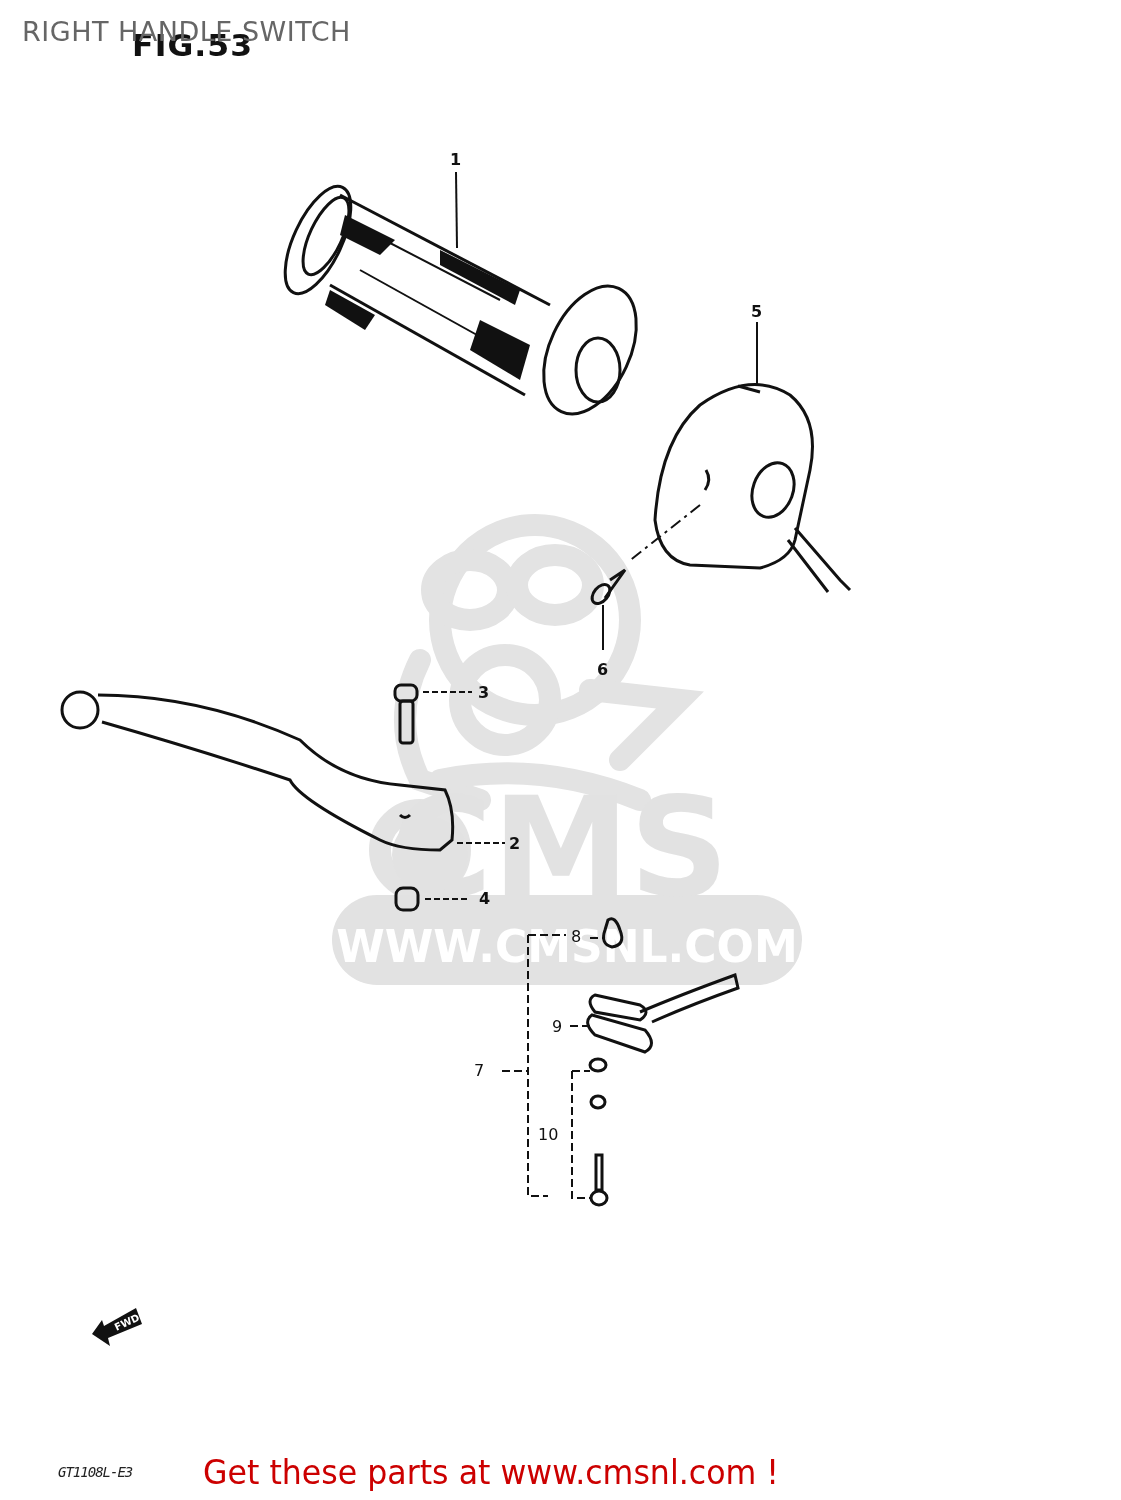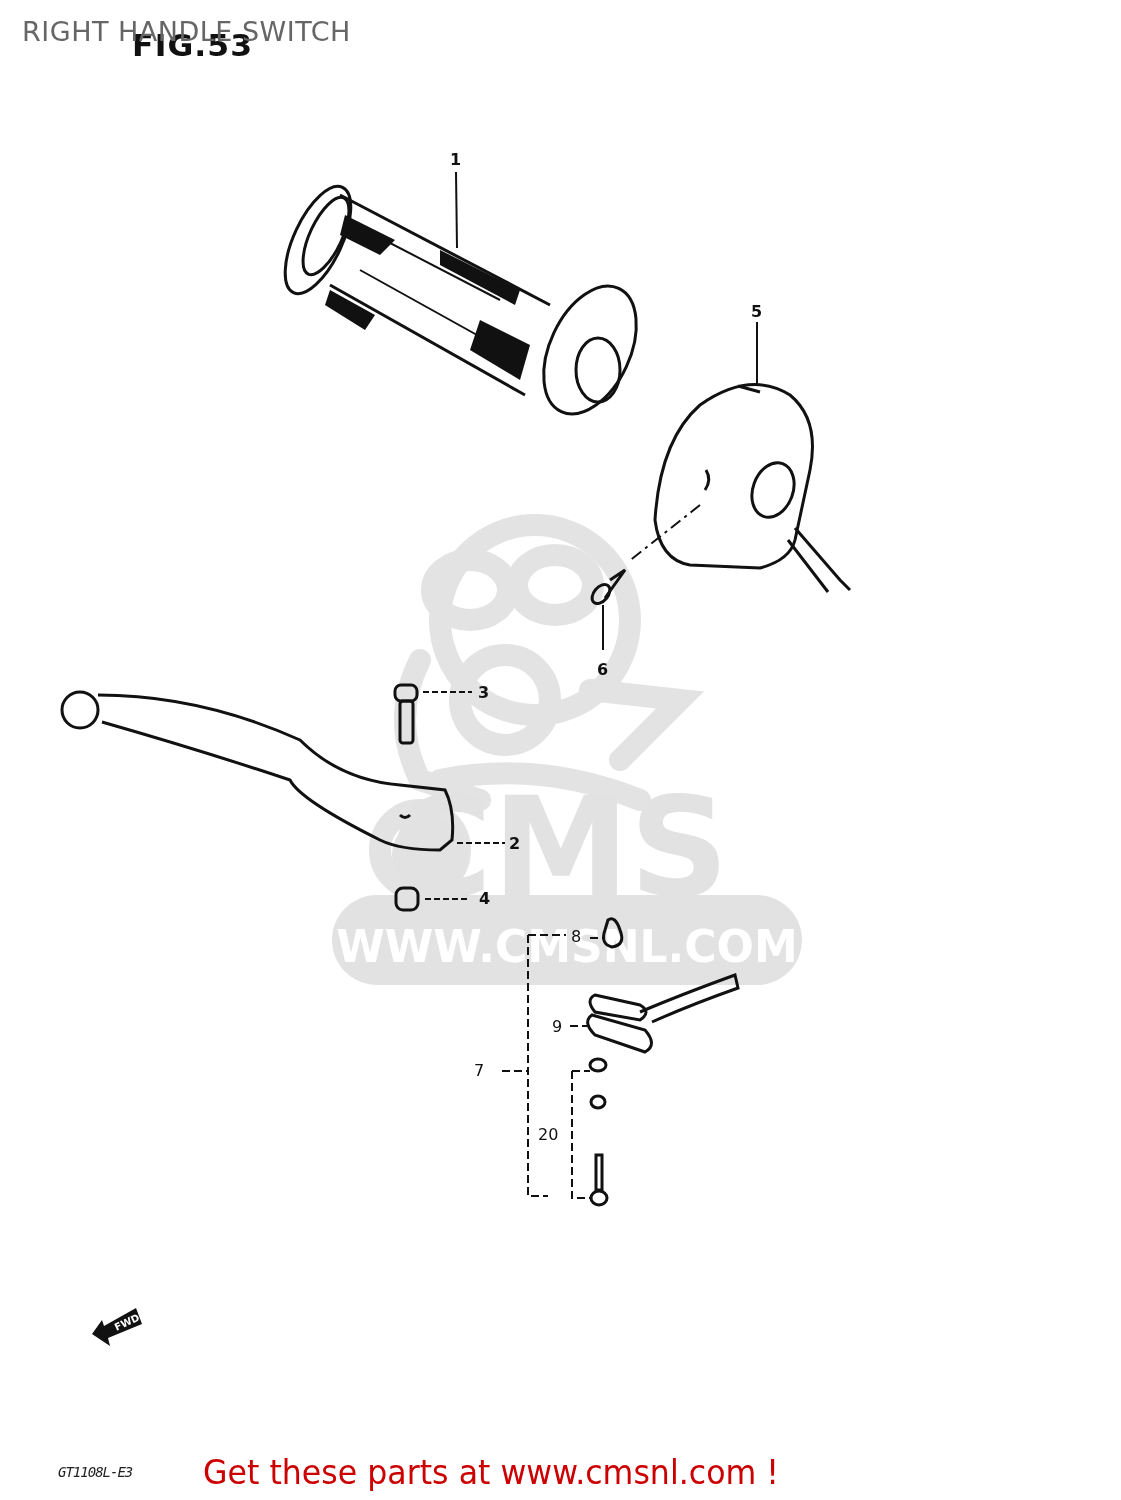--- a/index.html
+++ b/index.html
@@ -113,21 +113,21 @@
 
 <div class="callout" style="left:450px;top:150px;">1</div>
 <div class="callout" style="left:751px;top:302px;">5</div>
 <div class="callout" style="left:597px;top:660px;">6</div>
 <div class="callout" style="left:478px;top:683px;">3</div>
 <div class="callout" style="left:509px;top:834px;">2</div>
 <div class="callout" style="left:479px;top:889px;">4</div>
 <div class="callout light" style="left:571px;top:927px;transform:scaleX(-1);">8</div>
 <div class="callout light" style="left:552px;top:1017px;">9</div>
 <div class="callout light" style="left:474px;top:1061px;">7</div>
-<div class="callout light" style="left:538px;top:1125px;">20</div>
+<div class="callout light" style="left:538px;top:1125px;">10</div>
 
 <svg class="fwd" width="52" height="40" viewBox="0 0 52 40">
   <polygon points="0,28 10,14 12,20 44,2 50,18 16,32 18,40" fill="#111"></polygon>
   <text x="22" y="22" font-family="DejaVu Sans, sans-serif" font-size="10" font-weight="bold" fill="#fff" transform="rotate(-25 30 18)">FWD</text>
 </svg>
 
 <div class="footer-code">GT1108L-E3</div>
 <div class="footer-cta">Get these parts at www.cmsnl.com !</div>
 
 </body></html>

